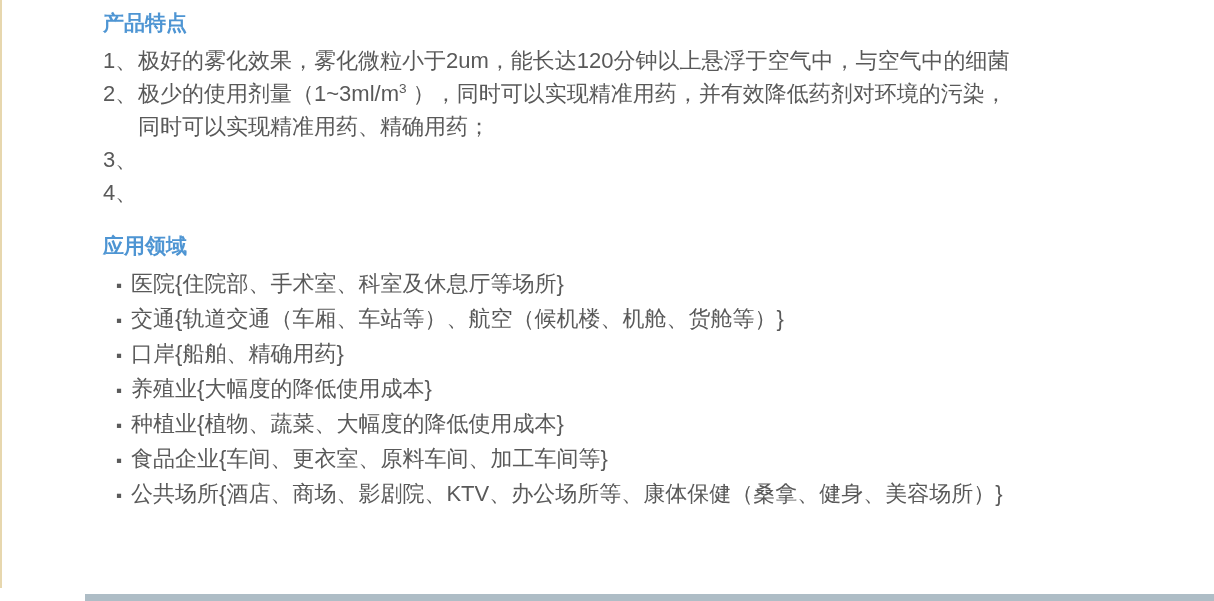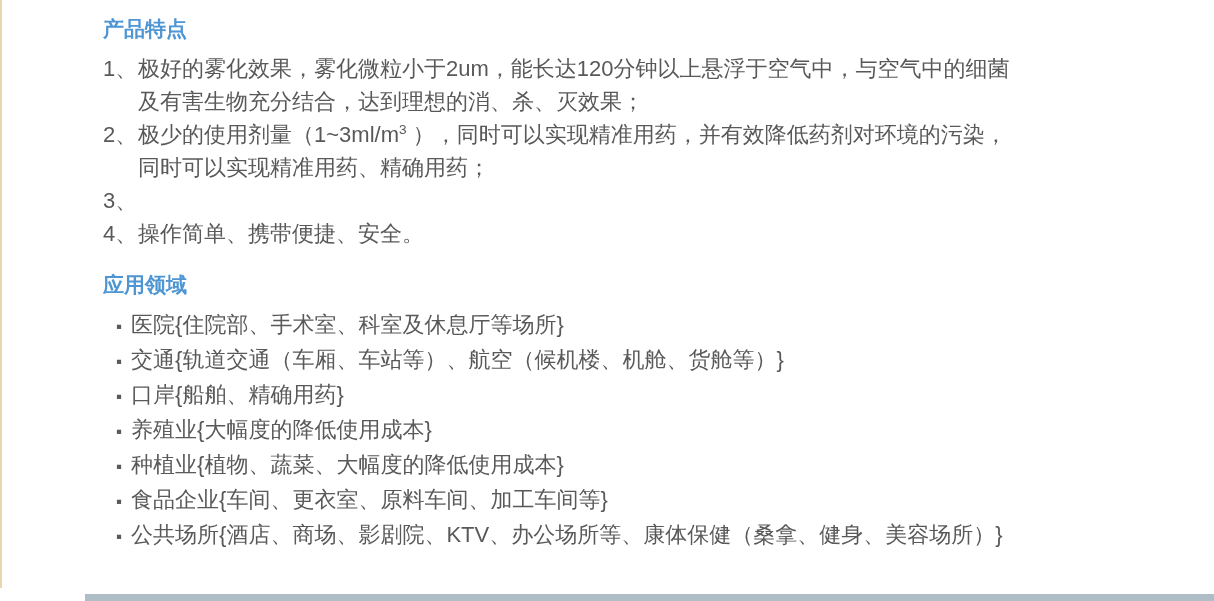--- a/index.html
+++ b/index.html
@@ -20,22 +20,21 @@
     height: 7px;
     background: var(--bottom-bar-color, #AEBDC6);
   }
   .content {
     position: absolute; left: 103px; top: 10px; right: 30px;
     color: var(--text-color, #595959);
   }
   h2.section-heading {
     font-size: 21px; line-height: 26px; font-weight: bold;
     color: var(--heading-color, #4E95D3);
-    margin: 8px 0 8px 0;
-    font-family: Liberation Mono, monospace;
+    margin: 0 0 8px 0;
   }
   h2.section-heading.second { margin-top: 24px; }
   .features { list-style: none; }
   .feature-row { display: flex; align-items: flex-start; }
   .feature-num {
     flex: 0 0 35px;
     font-size: 22px; line-height: 33px;
     white-space: nowrap;
   }
   .feature-text { font-size: 22px; line-height: 33px; }
@@ -62,38 +61,34 @@
 
 <div class="content">
 
   <h2 class="section-heading">产品特点</h2>
 
   <ol class="features">
     <li class="feature-row">
       <span class="feature-num">1、</span>
       <span class="feature-text">
         <span class="feature-line">极好的雾化效果，雾化微粒小于2um，能长达120分钟以上悬浮于空气中，与空气中的细菌</span>
-        <span class="feature-line">及有害生物充分结合，达到理想的消、杀、灭效果；</span>
       </span>
     </li>
     <li class="feature-row">
       <span class="feature-num">2、</span>
       <span class="feature-text">
         <span class="feature-line"><span>极少的使用剂量（1~3ml/m</span><sup>3</sup><span> ），同时可以实现精准用药，并有效降低药剂对环境的污染，</span></span>
         <span class="feature-line">同时可以实现精准用药、精确用药；</span>
       </span>
     </li>
     <li class="feature-row">
       <span class="feature-num">3、</span>
     </li>
     <li class="feature-row">
       <span class="feature-num">4、</span>
-      <span class="feature-text">
-        <span class="feature-line">操作简单、携带便捷、安全。</span>
-      </span>
     </li>
   </ol>
 
   <h2 class="section-heading second">应用领域</h2>
 
   <ul class="apps">
     <li class="app-row">
       <span class="app-bullet">▪</span>
       <span>医院{住院部、手术室、科室及休息厅等场所}</span>
     </li>

